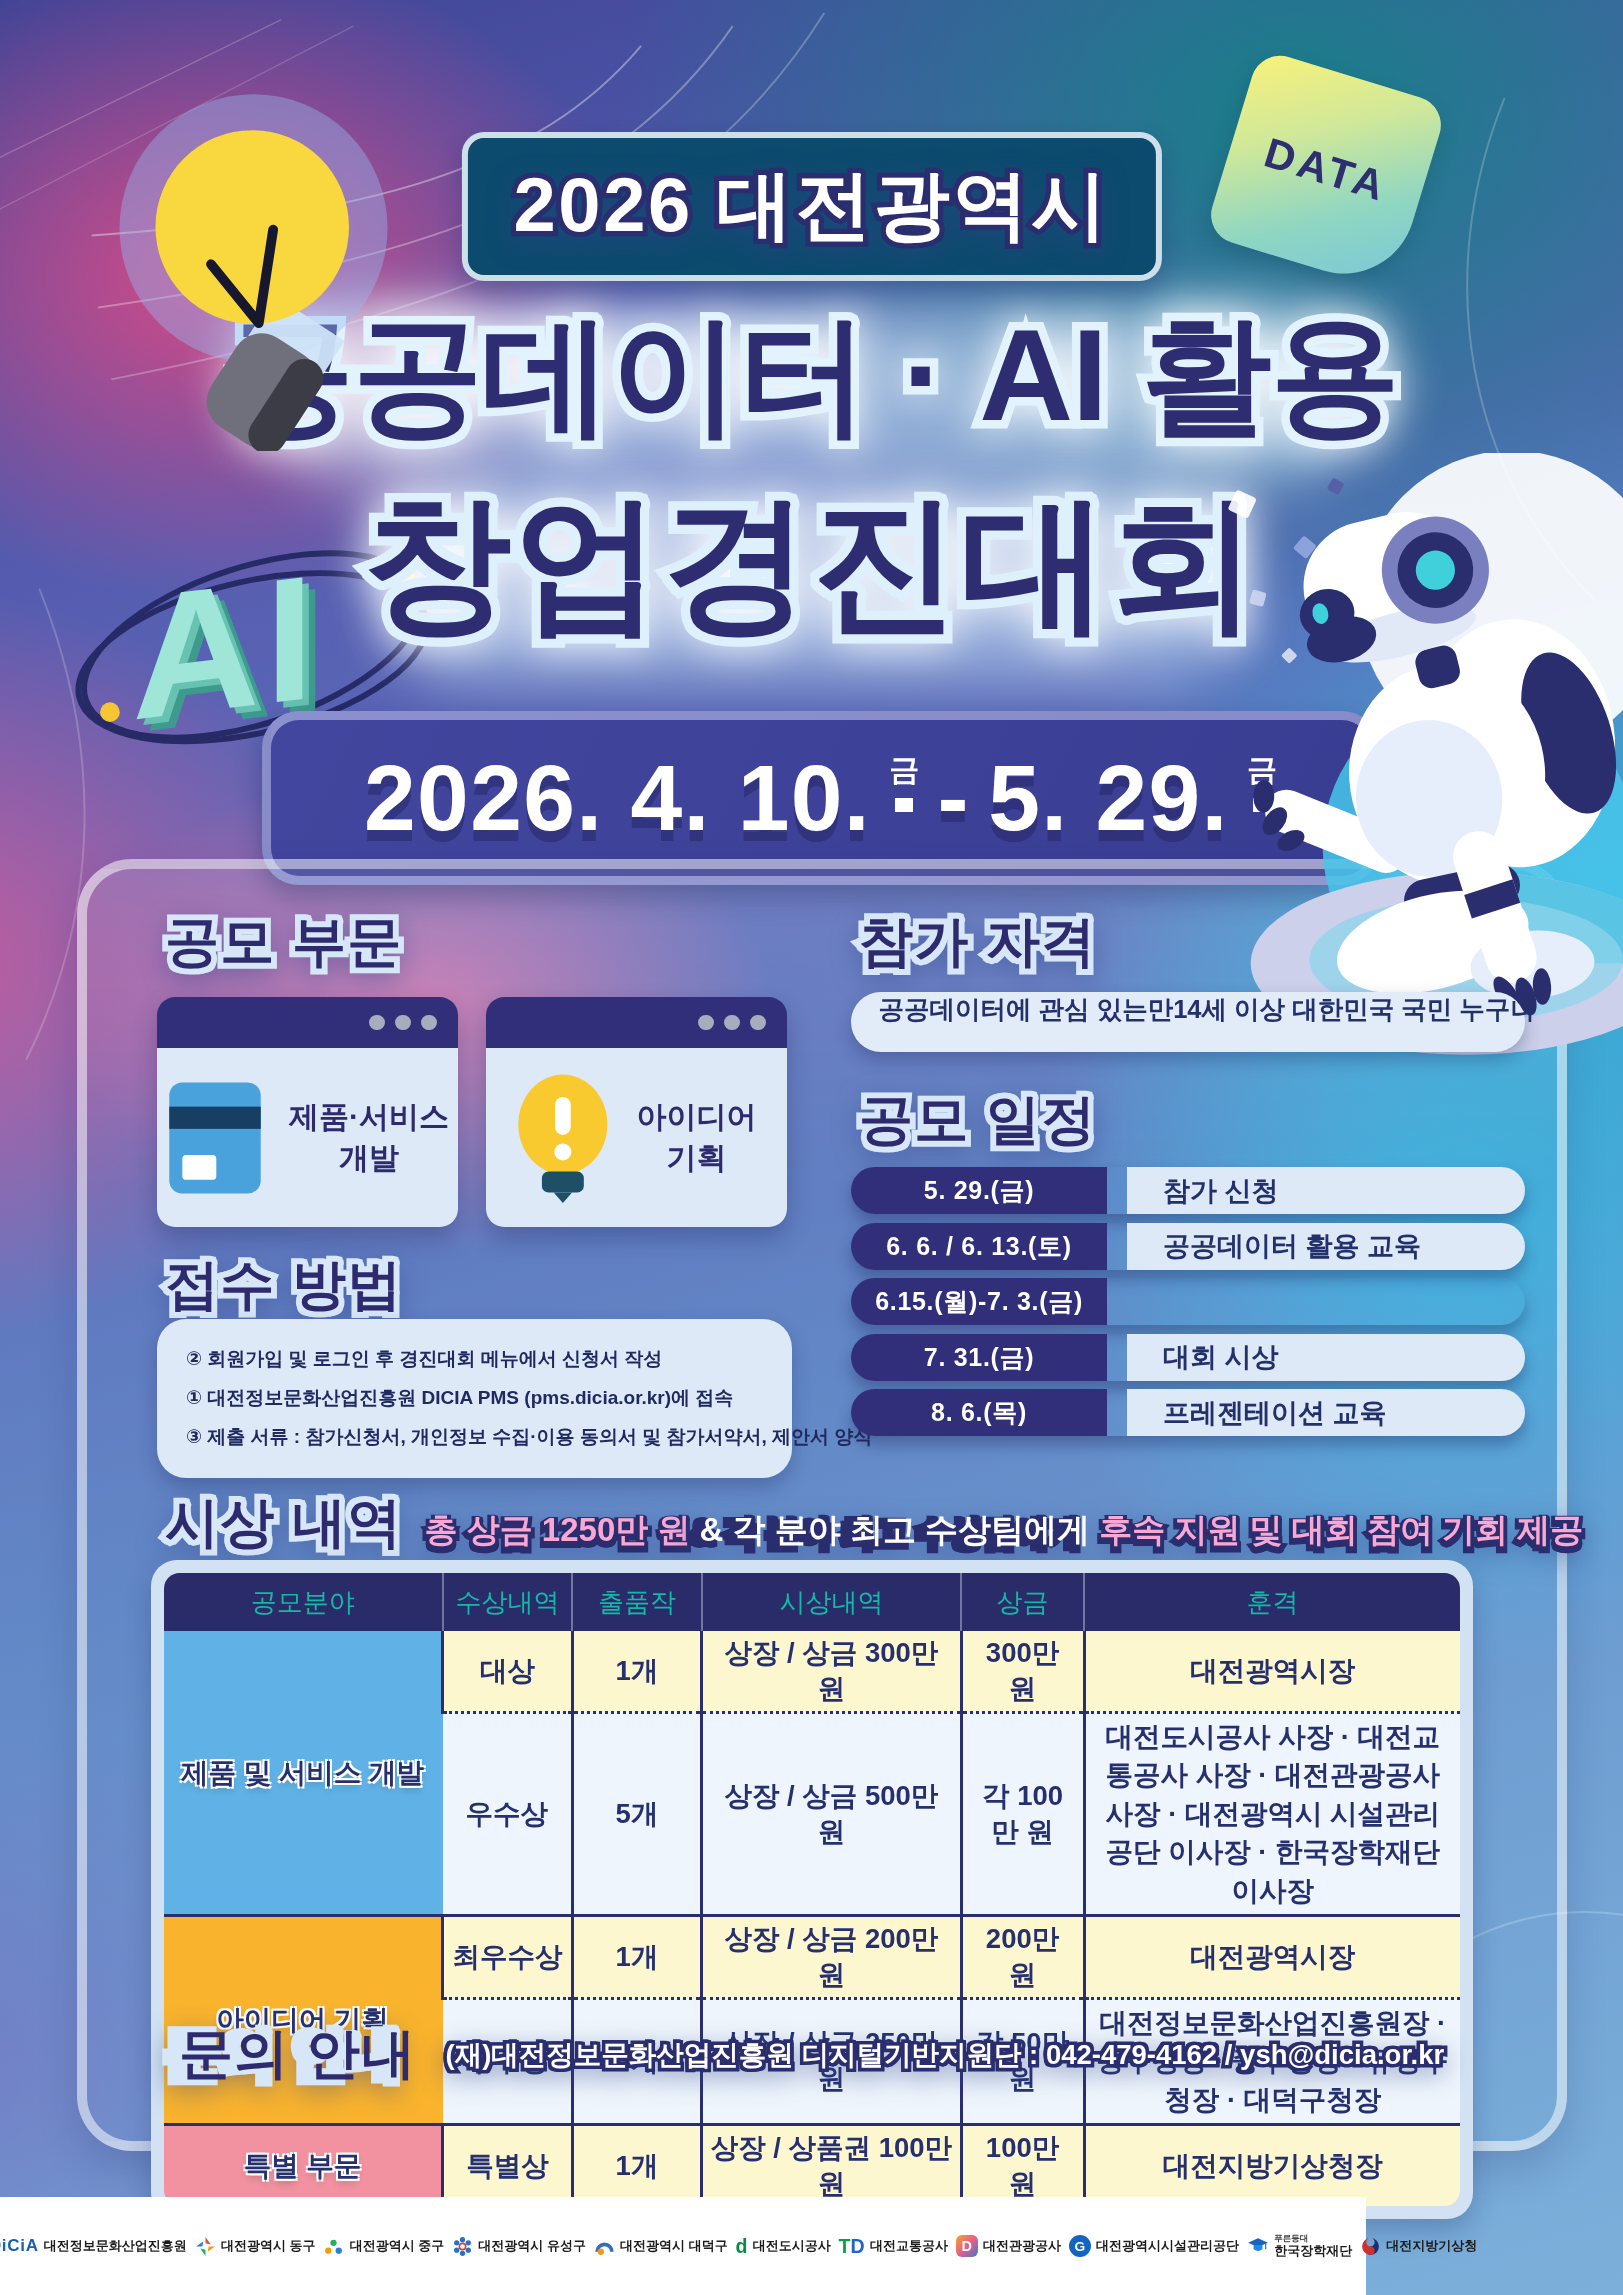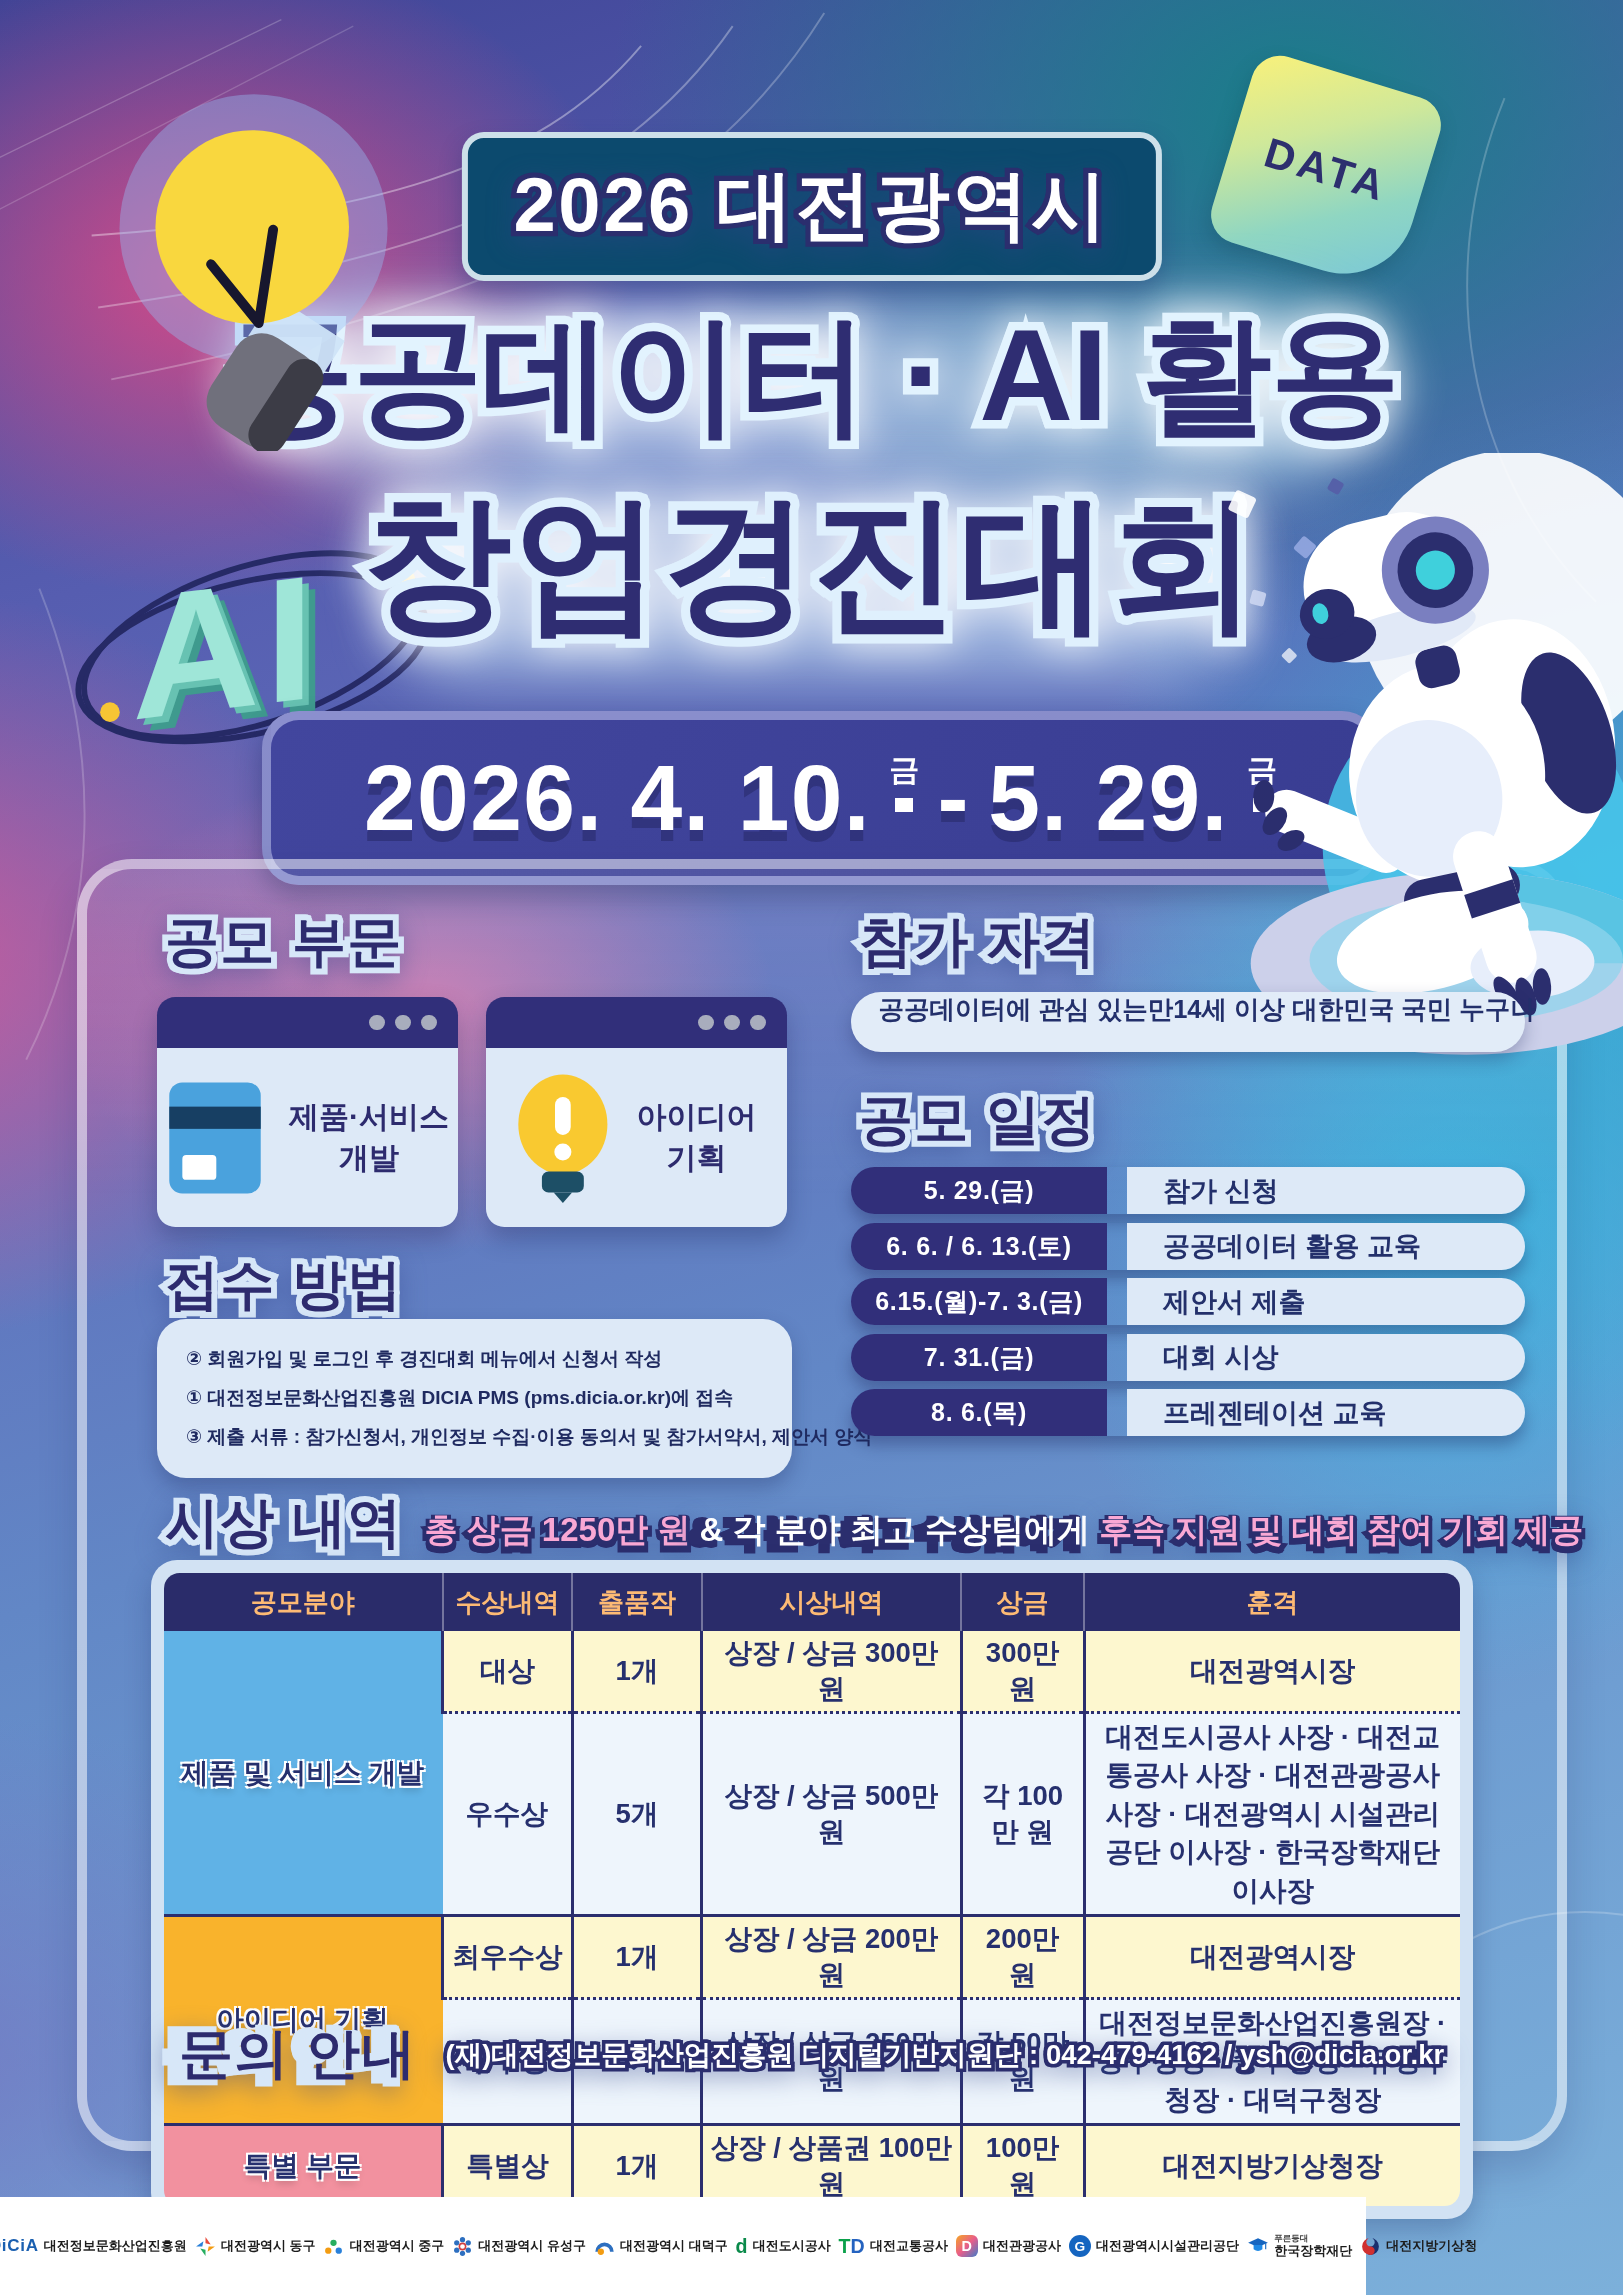--- a/index.html
+++ b/index.html
@@ -103,21 +103,21 @@
   
   .awards-line{position:absolute;z-index:3;left:165px;top:1487px;display:flex;align-items:baseline;gap:22px;}
   .aw-sub{font-size:33px;font-weight:900;letter-spacing:0;}
   .aw-y{color:#f9a8d4;--oc:#2b2e6e;--ow:7.9px;--os:3.3px;}
   .aw-w{color:#fff;--oc:#2b2e6e;--ow:7.9px;--os:3.3px;}
 
   .table-wrap{position:absolute;z-index:3;left:151px;top:1560px;width:1322px;background:#d2e2f3;
     border-radius:26px;padding:13px;box-sizing:border-box;box-shadow:0 11.8px 26px rgba(25,35,90,.25);}
   .tbl-clip{border-radius:15.7px;overflow:hidden;}
   table.tbl{width:100%;border-collapse:collapse;table-layout:fixed;}
-  .tbl th{background:#2a2c6a;color:#fdba74;font-size:26px;font-weight:700;height:56px;
+  .tbl th{background:#2a2c6a;color:#14b8a6;font-size:26px;font-weight:400;height:56px;
     border-left:2.6px solid rgba(255,255,255,.35);}
   .tbl th:first-child{border-left:none;}
   .tbl td{border-left:3.3px solid #2b2e6e;text-align:center;color:#26306e;font-weight:800;font-size:27.5px;padding:3.9px 6.5px;}
   .tbl td:first-child{border-left:none;}
   .tbl tr.group-start td{border-top:3.3px solid #2b2e6e;}
   .tbl tr.sub-row td{border-top:3.3px dotted #2b2e6e;}
   .r-sm{height:56px;} .r-md{height:56px;} .r-lg{height:110px;}
   .tone-y{background:#fdf7cf;} .tone-w{background:#eef5fc;}
   .cat{font-size:29px;font-weight:900;color:#2b2e6e;
     text-shadow:-2px -2px 0 #fff,2px -2px 0 #fff,-2px 2px 0 #fff,2px 2px 0 #fff,0 4.6px 7.9px rgba(0,0,0,.18);}
@@ -317,21 +317,20 @@
     <div class="sch-row">
       <div class="sch-date">5. 29.(금)</div>
       <div class="sch-event">참가 신청</div>
     </div>
     <div class="sch-row">
       <div class="sch-date">6. 6. / 6. 13.(토)</div>
       <div class="sch-event">공공데이터 활용 교육</div>
     </div>
     <div class="sch-row">
       <div class="sch-date">6.15.(월)-7. 3.(금)</div>
-      <div class="sch-event">제안서 제출</div>
     </div>
     <div class="sch-row">
       <div class="sch-date">7. 31.(금)</div>
       <div class="sch-event">대회 시상</div>
     </div>
     <div class="sch-row">
       <div class="sch-date">8. 6.(목)</div>
       <div class="sch-event">프레젠테이션 교육</div>
     </div>
   </div>

